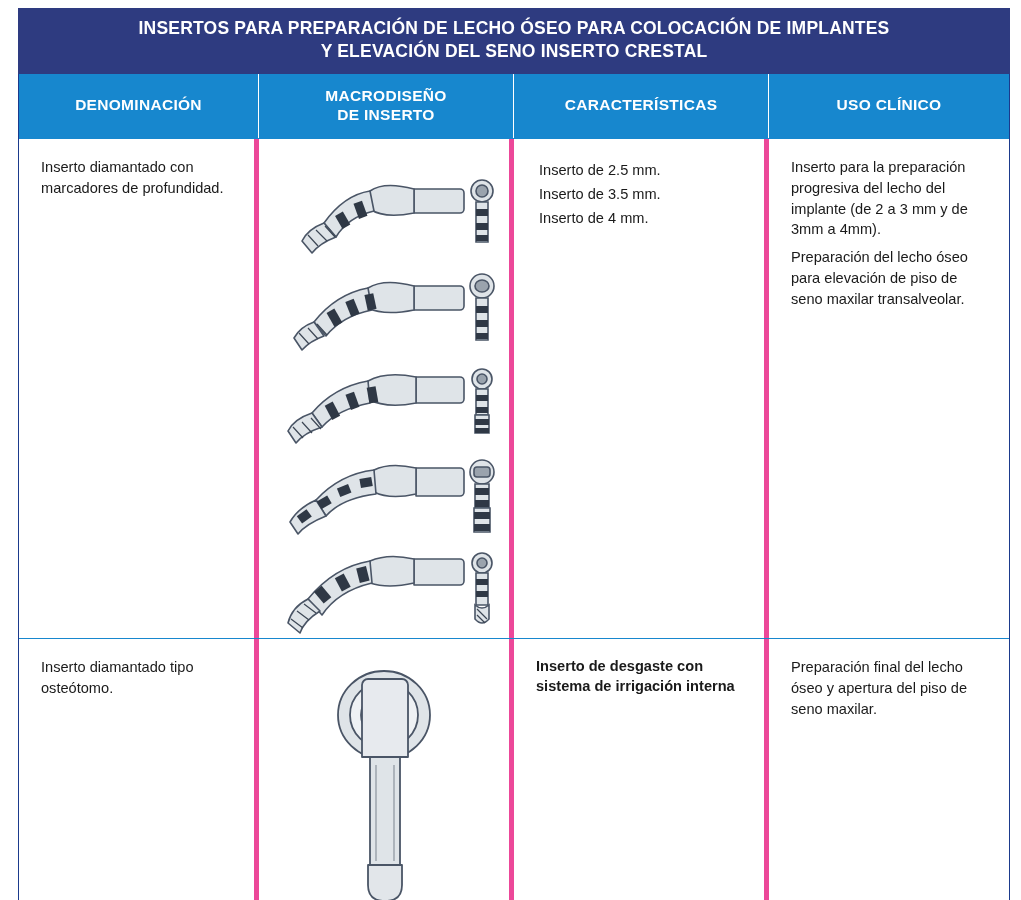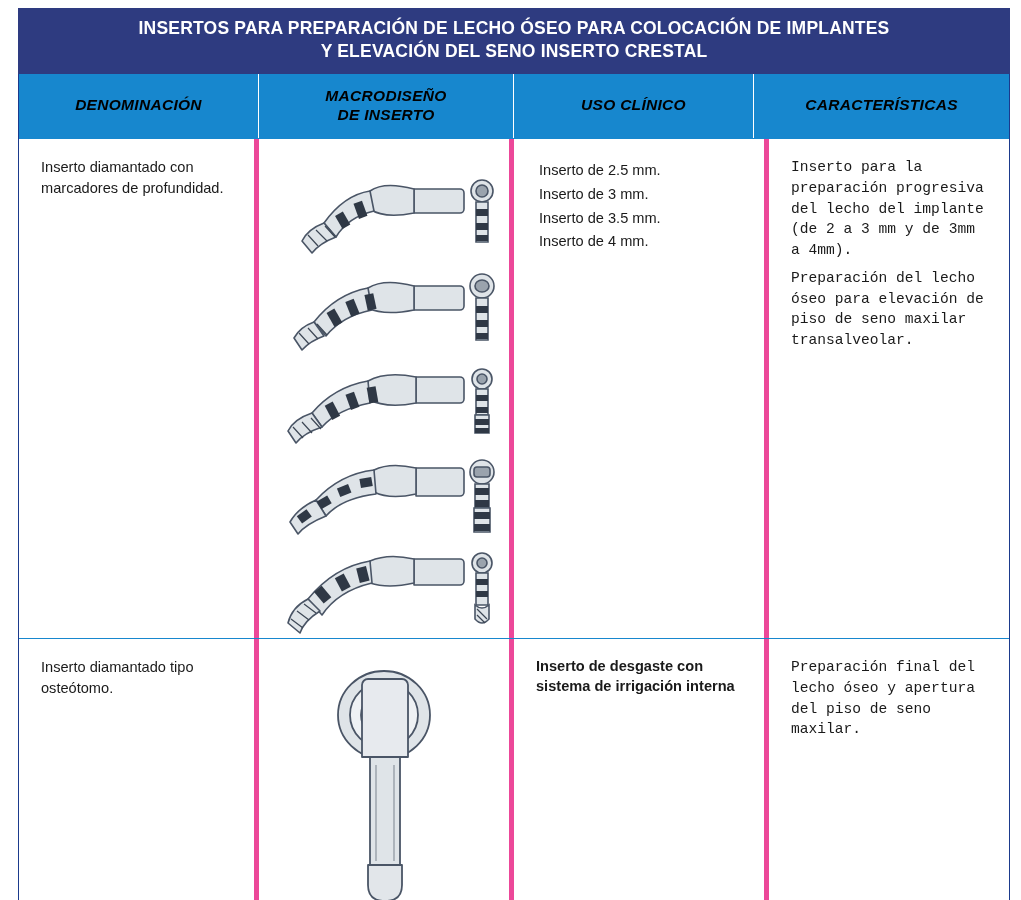--- a/index.html
+++ b/index.html
@@ -40,24 +40,23 @@
     padding: 9px 40px 10px 40px;
     box-sizing: border-box;
     width: 992px;
   }
   .title-bar .l2 { display: block; }
 
   
   .head-row {
     display: flex;
     background: #1787ce;
-    color: #000000;
+    color: #ffffff;
     width: 100%;
     box-sizing: border-box;
-    font-style: italic;
   }
   .head-cell {
     box-sizing: border-box;
     padding: 12px 6px 14px 6px;
     text-align: center;
     font-weight: bold;
     font-size: 15.5px;
     letter-spacing: 0.3px;
     line-height: 1.25;
     border-right: 1px solid #ffffff;
@@ -80,21 +79,21 @@
     border-top: 1px solid #1787ce;
   }
   .cell {
     box-sizing: border-box;
     border-right: 5px solid #ec4899;
     padding: 18px 18px 10px 22px;
     font-size: 14.6px;
     line-height: 1.42;
     color: #1a1a1a;
   }
-  .cell:last-child { border-right: none; font-family: Liberation Mono, monospace; }
+  .cell:last-child { border-right: none; }
   .cell.art {
     padding: 10px 4px 10px 4px;
     position: relative;
   }
   .row1 { height: 500px; }
   .row2 { height: 283px; }
 
   .bold-lead {
     font-weight: bold;
     margin: 0 0 2px 0;
@@ -139,22 +138,22 @@
   <div class="table-wrap">
 
     <div class="head-row">
       <div class="head-cell c1">DENOMINACIÓN</div>
       <div class="head-cell c2">
         <div>
           <div>MACRODISEÑO</div>
           <div>DE INSERTO</div>
         </div>
       </div>
+      <div class="head-cell c3">CARACTERÍSTICAS</div>
       <div class="head-cell c4">USO CLÍNICO</div>
-      <div class="head-cell c3">CARACTERÍSTICAS</div>
     </div>
 
     <div class="row row1">
 
       <div class="cell c1">Inserto diamantado con marcadores de profundidad.</div>
 
       <div class="cell c2 art">
         <div class="art-stack">
 
           <div class="art-row">
@@ -304,21 +303,20 @@
                 <path d="M213 60 l10 10 M213 66 l8 8"></path>
               </g>
             </svg>
           </div>
 
         </div>
       </div>
 
       <div class="cell c3">
         <div class="plain-line">Inserto de 2.5 mm.</div>
-        <div class="plain-line">Inserto de 3 mm.</div>
         <div class="plain-line">Inserto de 3.5 mm.</div>
         <div class="plain-line">Inserto de 4 mm.</div>
       </div>
 
       <div class="cell c4">
         <p class="para">Inserto para la preparación progresiva del lecho del implante (de 2 a 3 mm y de 3mm a 4mm).</p>
         <p class="para">Preparación del lecho óseo para elevación de piso de seno maxilar transalveolar.</p>
       </div>
     </div>
 

